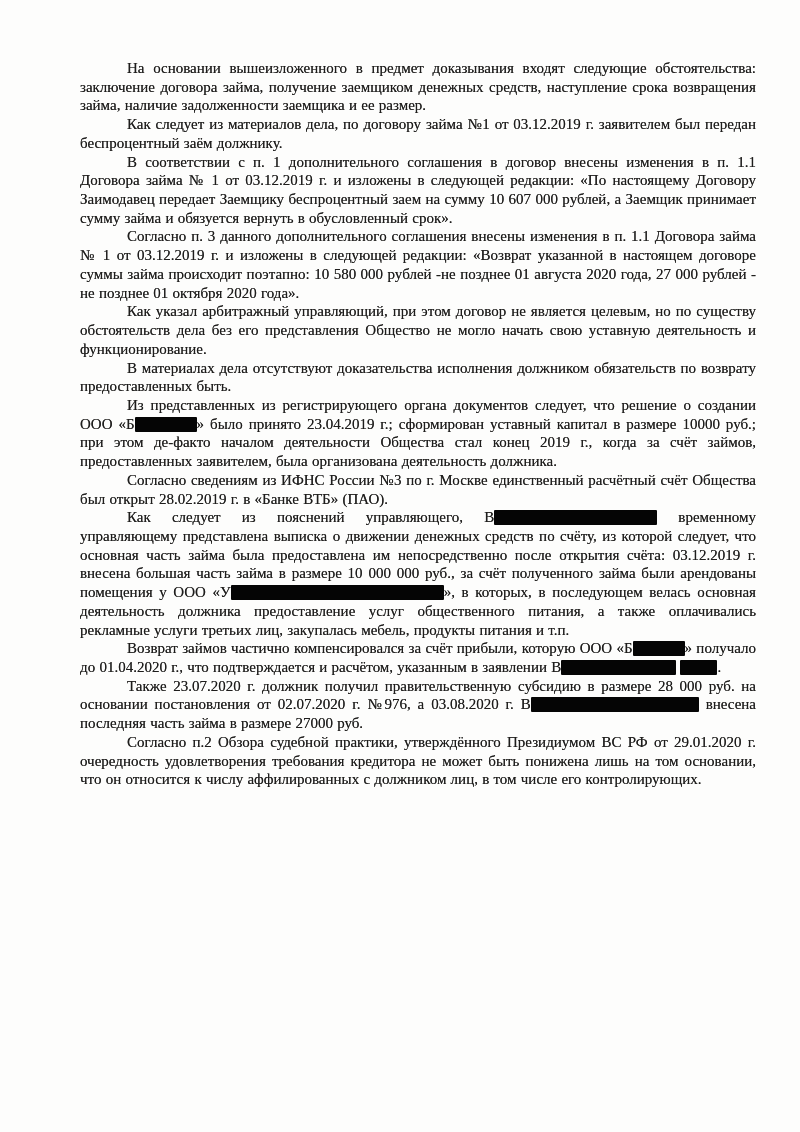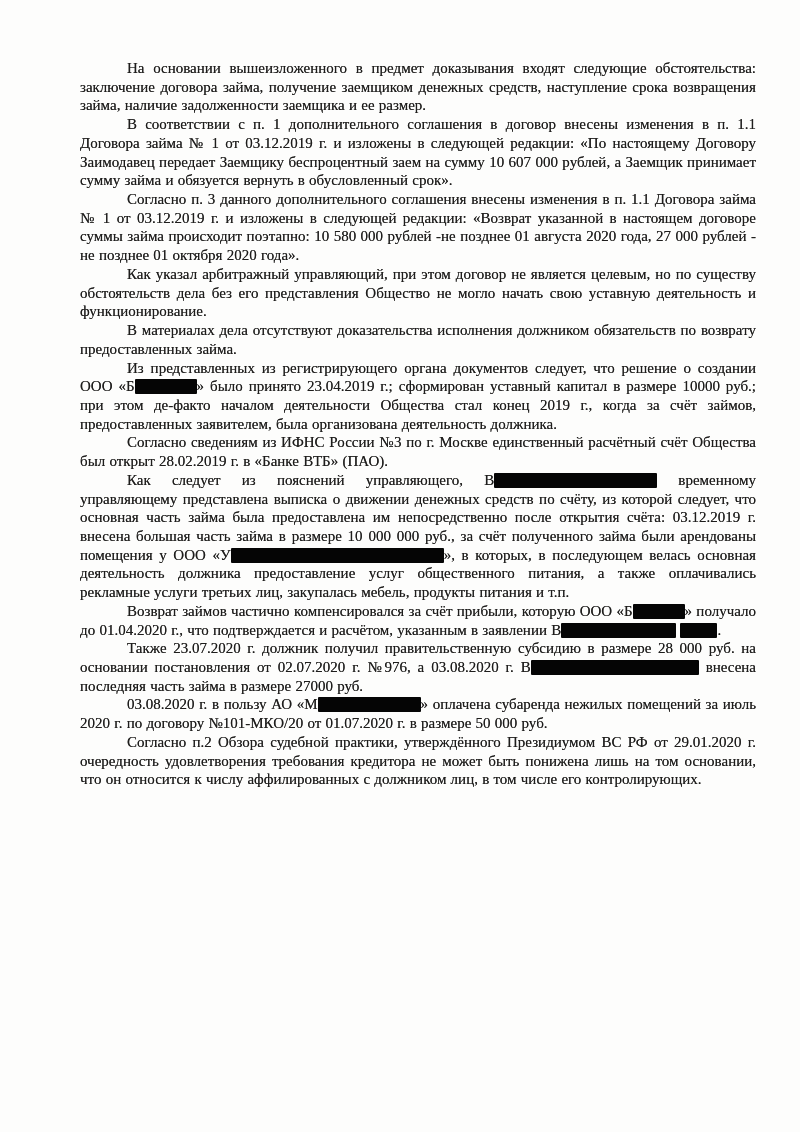--- a/index.html
+++ b/index.html
@@ -42,25 +42,25 @@
     vertical-align: -3px;
     border-radius: 1px;
   }
 </style>
 </head>
 <body>
 
 <div class="page">
   <div class="doc-body">
       <p class="para">На основании вышеизложенного в предмет доказывания входят следующие обстоятельства: заключение договора займа, получение заемщиком денежных средств, наступление срока возвращения займа, наличие задолженности заемщика и ее размер.</p>
+      <p class="para">Как следует из материалов дела, по договору займа №1 от 03.12.2019 г. заявителем был передан беспроцентный заём должнику.</p>
       <p class="para">В соответствии с п. 1 дополнительного соглашения в договор внесены изменения в п. 1.1 Договора займа № 1 от 03.12.2019 г. и изложены в следующей редакции: «По настоящему Договору Заимодавец передает Заемщику беспроцентный заем на сумму 10 607 000 рублей, а Заемщик принимает сумму займа и обязуется вернуть в обусловленный срок».</p>
       <p class="para">Согласно п. 3 данного дополнительного соглашения внесены изменения в п. 1.1 Договора займа № 1 от 03.12.2019 г. и изложены в следующей редакции: «Возврат указанной в настоящем договоре суммы займа происходит поэтапно: 10 580 000 рублей -не позднее 01 августа 2020 года, 27 000 рублей - не позднее 01 октября 2020 года».</p>
       <p class="para">Как указал арбитражный управляющий, при этом договор не является целевым, но по существу обстоятельств дела без его представления Общество не могло начать свою уставную деятельность и функционирование.</p>
-      <p class="para">В материалах дела отсутствуют доказательства исполнения должником обязательств по возврату предоставленных займа.</p>
+      <p class="para">В материалах дела отсутствуют доказательства исполнения должником обязательств по возврату предоставленных быть.</p>
       <p class="para">Из представленных из регистрирующего органа документов следует, что решение о создании ООО «Б<span class="redaction" style="width: 62px;"></span>» было принято 23.04.2019 г.; сформирован уставный капитал в размере 10000 руб.; при этом де-факто началом деятельности Общества стал конец 2019 г., когда за счёт займов, предоставленных заявителем, была организована деятельность должника.</p>
       <p class="para">Согласно сведениям из ИФНС России №3 по г. Москве единственный расчётный счёт Общества был открыт 28.02.2019 г. в «Банке ВТБ» (ПАО).</p>
       <p class="para">Как следует из пояснений управляющего, В<span class="redaction" style="width: 163px;"></span> временному управляющему представлена выписка о движении денежных средств по счёту, из которой следует, что основная часть займа была предоставлена им непосредственно после открытия счёта: 03.12.2019 г. внесена большая часть займа в размере 10 000 000 руб., за счёт полученного займа были арендованы помещения у ООО «У<span class="redaction" style="width: 213px;"></span>», в которых, в последующем велась основная деятельность должника предоставление услуг общественного питания, а также оплачивались рекламные услуги третьих лиц, закупалась мебель, продукты питания и т.п.</p>
       <p class="para">Возврат займов частично компенсировался за счёт прибыли, которую ООО «Б<span class="redaction" style="width: 52px;"></span>» получало до 01.04.2020 г., что подтверждается и расчётом, указанным в заявлении В<span class="redaction" style="width: 115px;"></span> <span class="redaction" style="width: 37px;"></span>.</p>
       <p class="para">Также 23.07.2020 г. должник получил правительственную субсидию в размере 28 000 руб. на основании постановления от 02.07.2020 г. №976, а 03.08.2020 г. В<span class="redaction" style="width: 168px;"></span> внесена последняя часть займа в размере 27000 руб.</p>
-      <p class="para">03.08.2020 г. в пользу АО «М<span class="redaction" style="width: 103px;"></span>» оплачена субаренда нежилых помещений за июль 2020 г. по договору №101-МКО/20 от 01.07.2020 г. в размере 50 000 руб.</p>
       <p class="para">Согласно п.2 Обзора судебной практики, утверждённого Президиумом ВС РФ от 29.01.2020 г. очередность удовлетворения требования кредитора не может быть понижена лишь на том основании, что он относится к числу аффилированных с должником лиц, в том числе его контролирующих.</p>
     </div>
 </div>
 
 </body></html>

